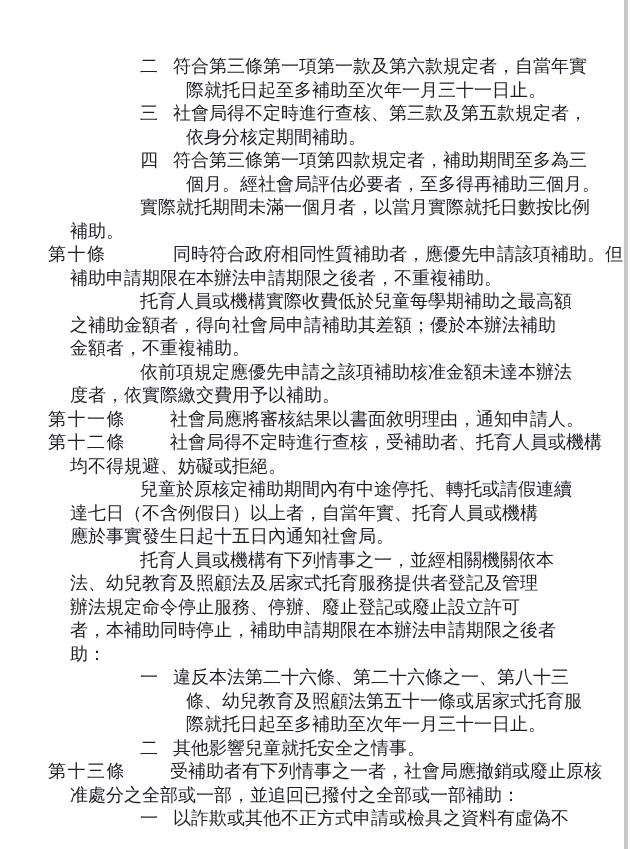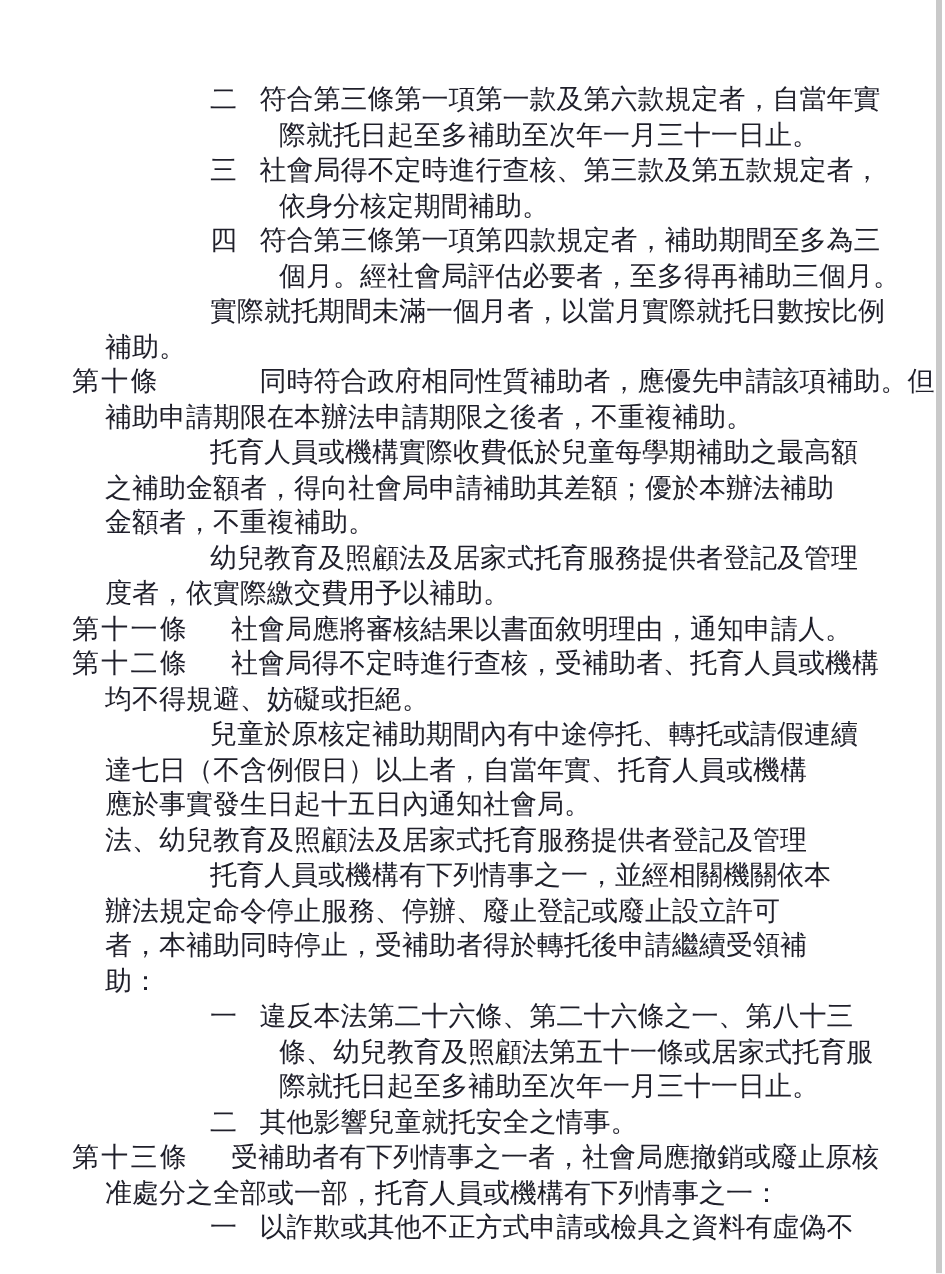--- a/index.html
+++ b/index.html
@@ -13,21 +13,21 @@
     font-size:18px;
   }
   .content{position:absolute;top:55px;left:0;width:100%;}
   .line{position:relative;height:23.5px;line-height:23.5px;white-space:pre;}
   .line span{position:absolute;top:0;}
   .l-item .n{left:140px;}
   .l-item .t{left:173px;}
   .l-itemcont .t{left:186px;}
   .l-art3 .n,.l-art4 .n{left:48px;letter-spacing:1.5px;}
   .l-art3 .t{left:128px;margin-left:45px;}
-  .l-art4 .t{left:154px;}
+  .l-art4 .t{left:170px;}
   .l-para .t{left:140px;}
   .l-cont .t{left:70px;}
   .edge{position:absolute;top:0;right:2px;width:4px;height:849px;background:#c9c9c9;}
 </style>
 </head>
 <body>
 
 <div class="page">
   <div class="content">
 
@@ -37,36 +37,36 @@
     <div class="line l-itemcont"><span class="t">依身分核定期間補助。</span></div>
     <div class="line l-item"><span class="n">四</span><span class="t">符合第三條第一項第四款規定者，補助期間至多為三</span></div>
     <div class="line l-itemcont"><span class="t">個月。經社會局評估必要者，至多得再補助三個月。</span></div>
     <div class="line l-para"><span class="t">實際就托期間未滿一個月者，以當月實際就托日數按比例</span></div>
     <div class="line l-cont"><span class="t">補助。</span></div>
     <div class="line l-art3"><span class="n">第十條</span><span class="t">同時符合政府相同性質補助者，應優先申請該項補助。但</span></div>
     <div class="line l-cont"><span class="t">補助申請期限在本辦法申請期限之後者，不重複補助。</span></div>
     <div class="line l-para"><span class="t">托育人員或機構實際收費低於兒童每學期補助之最高額</span></div>
     <div class="line l-cont"><span class="t">之補助金額者，得向社會局申請補助其差額；優於本辦法補助</span></div>
     <div class="line l-cont"><span class="t">金額者，不重複補助。</span></div>
-    <div class="line l-para"><span class="t">幼兒教育及照顧法及居家式托育服務提供者登記及管理</span></div>
+    <div class="line l-para"><span class="t">依前項規定應優先申請之該項補助核准金額未達本辦法</span></div>
     <div class="line l-cont"><span class="t">度者，依實際繳交費用予以補助。</span></div>
     <div class="line l-art4"><span class="n">第十一條</span><span class="t">社會局應將審核結果以書面敘明理由，通知申請人。</span></div>
     <div class="line l-art4"><span class="n">第十二條</span><span class="t">社會局得不定時進行查核，受補助者、托育人員或機構</span></div>
     <div class="line l-cont"><span class="t">均不得規避、妨礙或拒絕。</span></div>
     <div class="line l-para"><span class="t">兒童於原核定補助期間內有中途停托、轉托或請假連續</span></div>
     <div class="line l-cont"><span class="t">達七日（不含例假日）以上者，自當年實、托育人員或機構</span></div>
     <div class="line l-cont"><span class="t">應於事實發生日起十五日內通知社會局。</span></div>
+    <div class="line l-para"><span class="t">托育人員或機構有下列情事之一，並經相關機關依本</span></div>
     <div class="line l-cont"><span class="t">法、幼兒教育及照顧法及居家式托育服務提供者登記及管理</span></div>
-    <div class="line l-para"><span class="t">托育人員或機構有下列情事之一，並經相關機關依本</span></div>
     <div class="line l-cont"><span class="t">辦法規定命令停止服務、停辦、廢止登記或廢止設立許可</span></div>
-    <div class="line l-cont"><span class="t">者，本補助同時停止，受補助者得於轉托後申請繼續受領補</span></div>
+    <div class="line l-cont"><span class="t">者，本補助同時停止，補助申請期限在本辦法申請期限之後者</span></div>
     <div class="line l-cont"><span class="t">助：</span></div>
     <div class="line l-item"><span class="n">一</span><span class="t">違反本法第二十六條、第二十六條之一、第八十三</span></div>
     <div class="line l-itemcont"><span class="t">條、幼兒教育及照顧法第五十一條或居家式托育服</span></div>
     <div class="line l-itemcont"><span class="t">際就托日起至多補助至次年一月三十一日止。</span></div>
     <div class="line l-item"><span class="n">二</span><span class="t">其他影響兒童就托安全之情事。</span></div>
     <div class="line l-art4"><span class="n">第十三條</span><span class="t">受補助者有下列情事之一者，社會局應撤銷或廢止原核</span></div>
-    <div class="line l-cont"><span class="t">准處分之全部或一部，托育人員或機構有下列情事之一：</span></div>
+    <div class="line l-cont"><span class="t">准處分之全部或一部，並追回已撥付之全部或一部補助：</span></div>
     <div class="line l-item"><span class="n">一</span><span class="t">以詐欺或其他不正方式申請或檢具之資料有虛偽不</span></div>
 
   </div>
   <div class="edge"></div>
 </div>
 
 </body></html>

